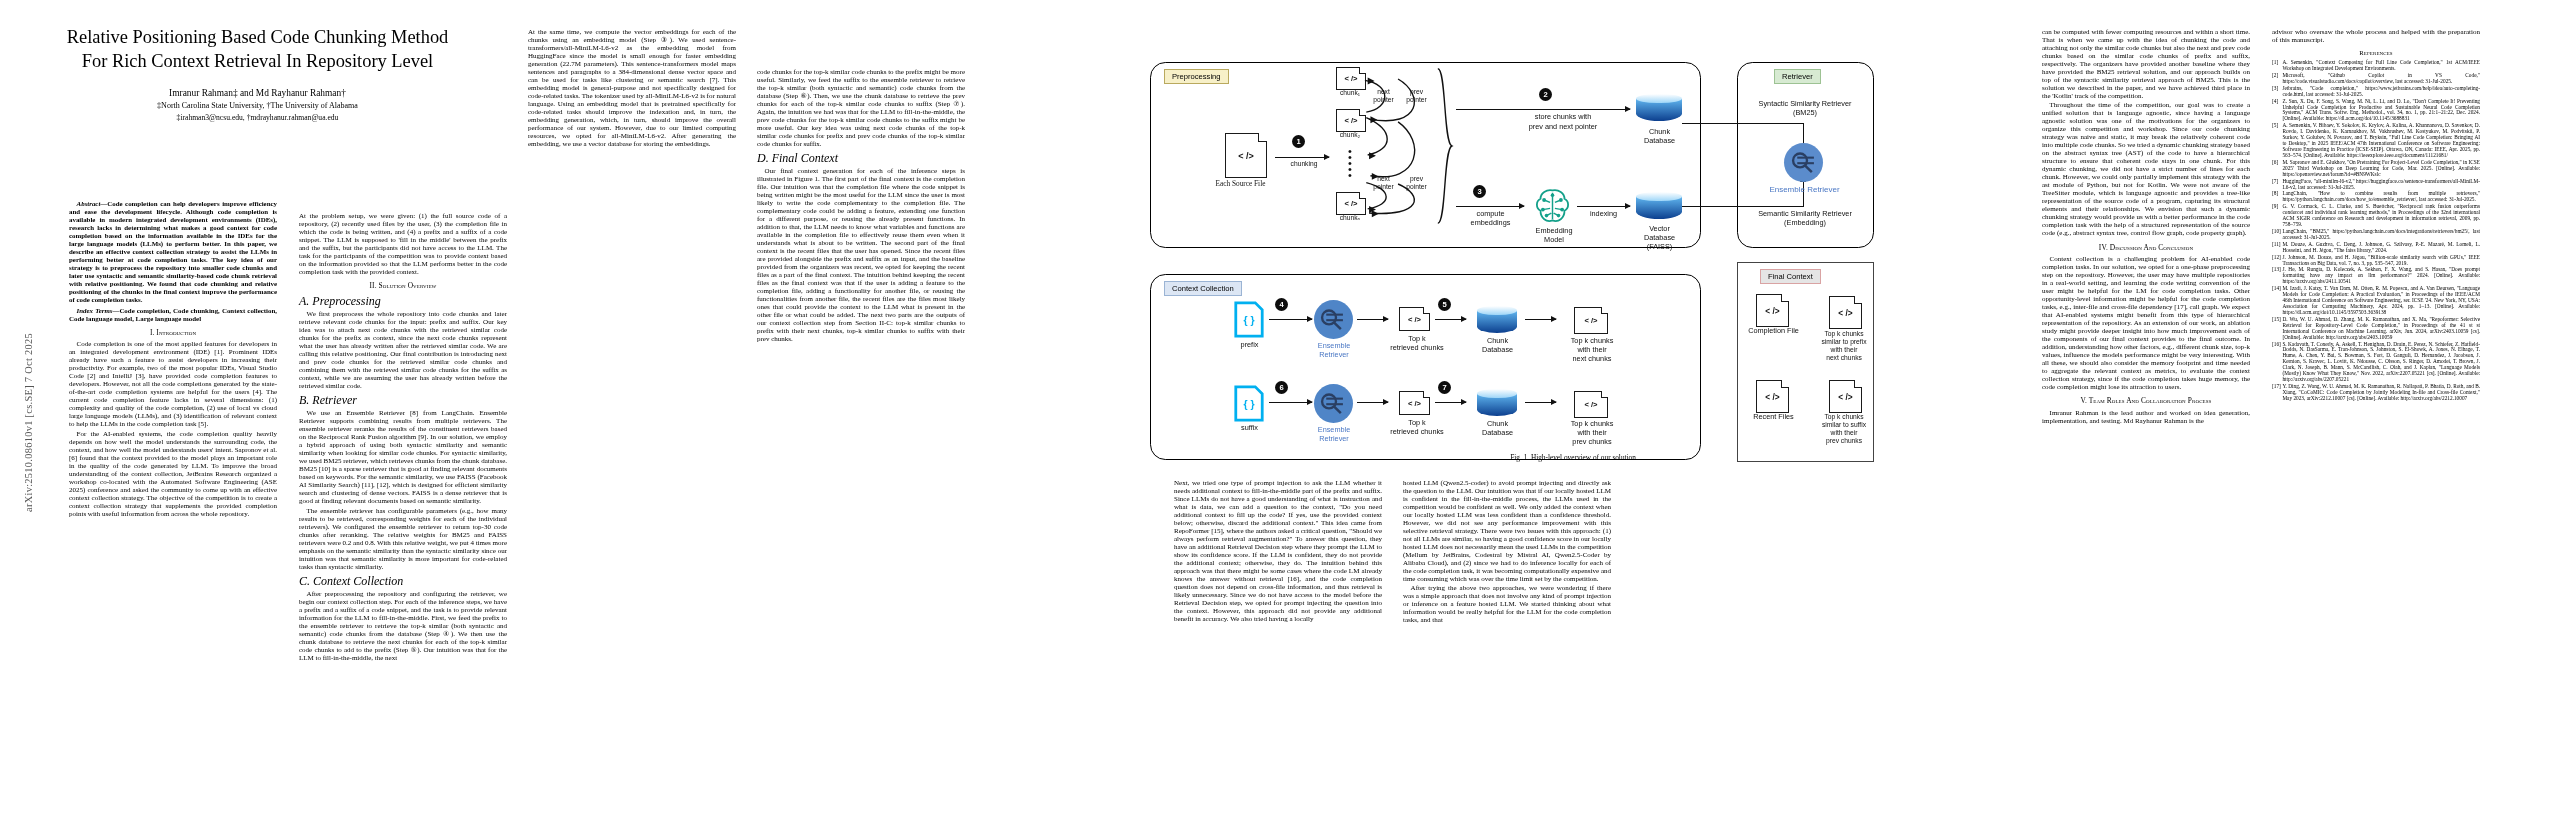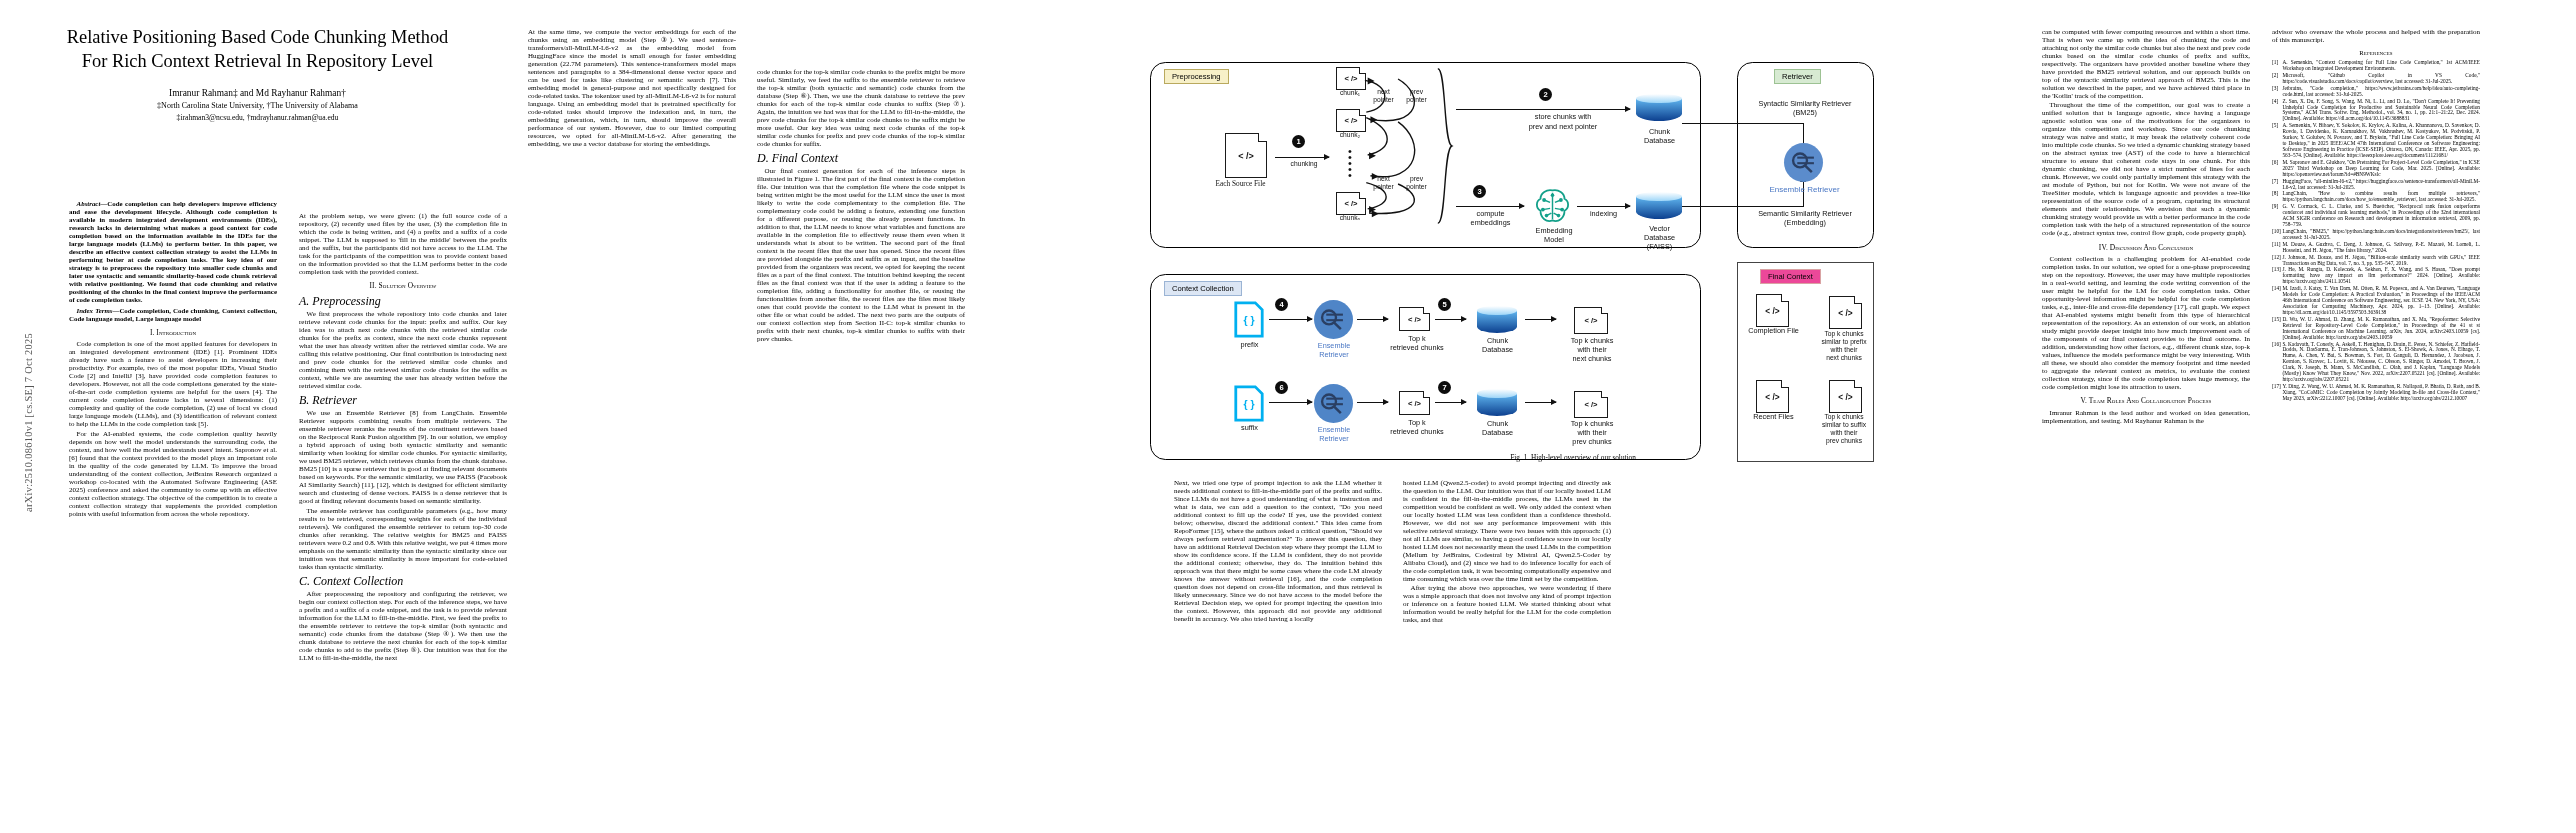--- a/index.html
+++ b/index.html
@@ -48,21 +48,21 @@
      font-family:"Liberation Sans","DejaVu Sans",sans-serif;}
   .figcap{position:absolute;left:1150px;top:453px;width:848px;text-align:center;
      font-family:"Liberation Serif",serif;font-size:7.3px;}
 
   .rbox{position:absolute;border:1.1px solid #000;border-radius:15.3px;background:#fff;}
   .sqbox{position:absolute;border:1.4px solid #444;background:#fff;}
   .taglabel{position:absolute;font-size:7.6px;padding:2.1px 7px;border:0.7px solid #b9a95e;
      background:#f7f0c8;white-space:nowrap;}
   .taglabel.blue{background:#dce6f4;border-color:#9bb4d4;}
   .taglabel.green{background:#d7ead2;border-color:#9dc293;}
-  .taglabel.pink{background:#ec4899;border-color:#d9a3a3;}
+  .taglabel.pink{background:#e5e5e5;border-color:#d9a3a3;}
 
   
   .cfile{position:absolute;border:1.1px solid #1a1a1a;background:#fff;
      display:flex;align-items:center;justify-content:center;
      font-size:9px;font-weight:bold;color:#111;}
   .cfile::after{content:"";position:absolute;right:-1.1px;top:-1.1px;
      border-left:6.3px solid transparent;border-top:6.3px solid #fff;
      box-shadow:none;}
   .dogear{position:absolute;right:-0.7px;top:-0.7px;width:7.6px;height:7.6px;
      background:#fff;border-left:1.1px solid #1a1a1a;border-bottom:1.1px solid #1a1a1a;

